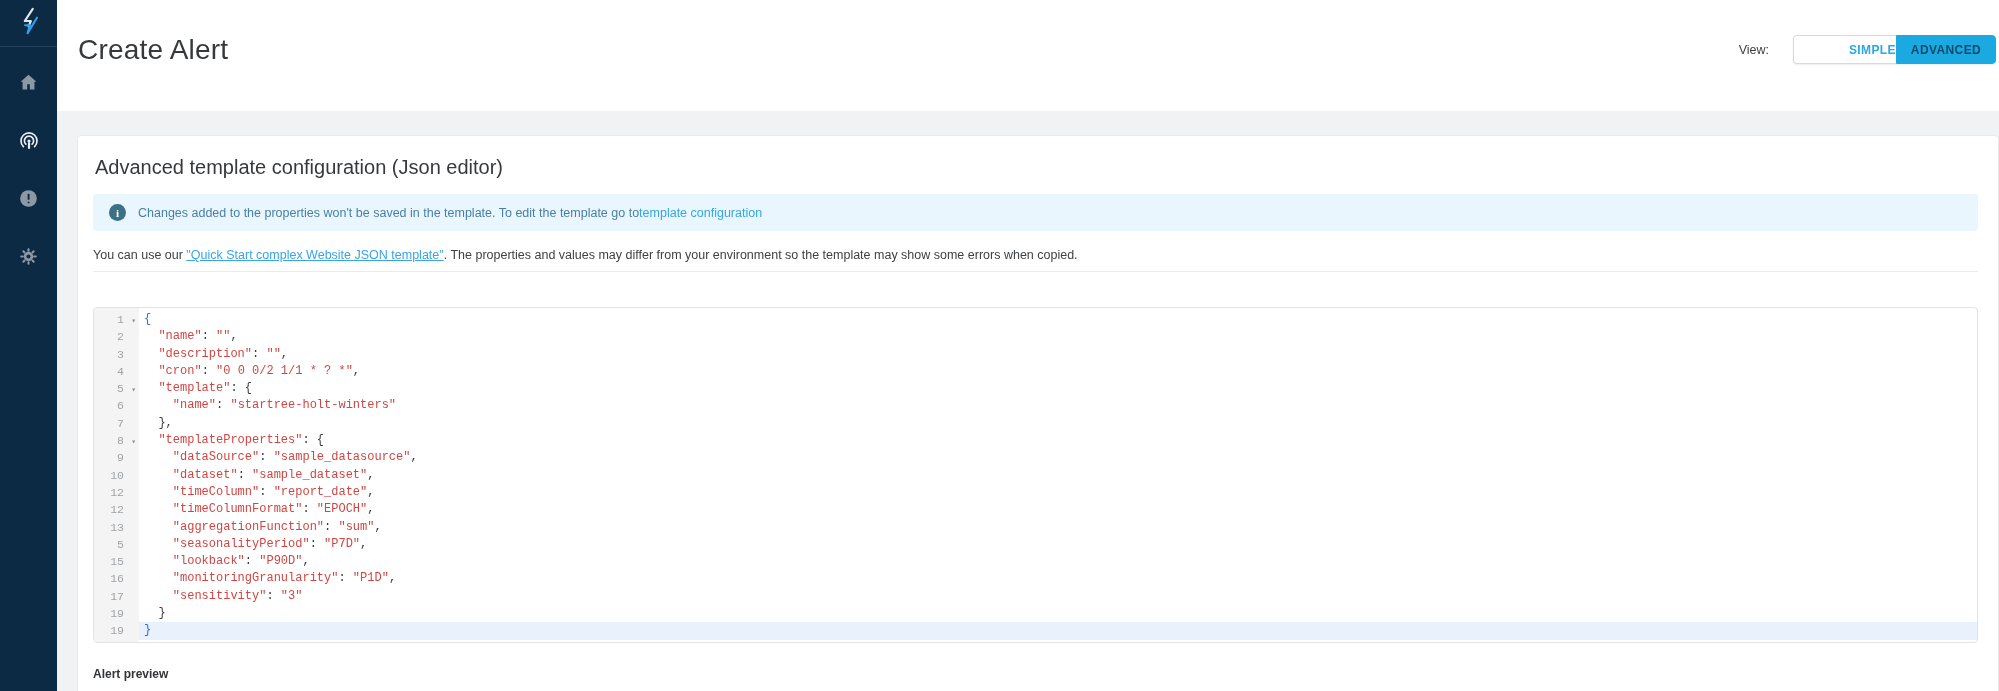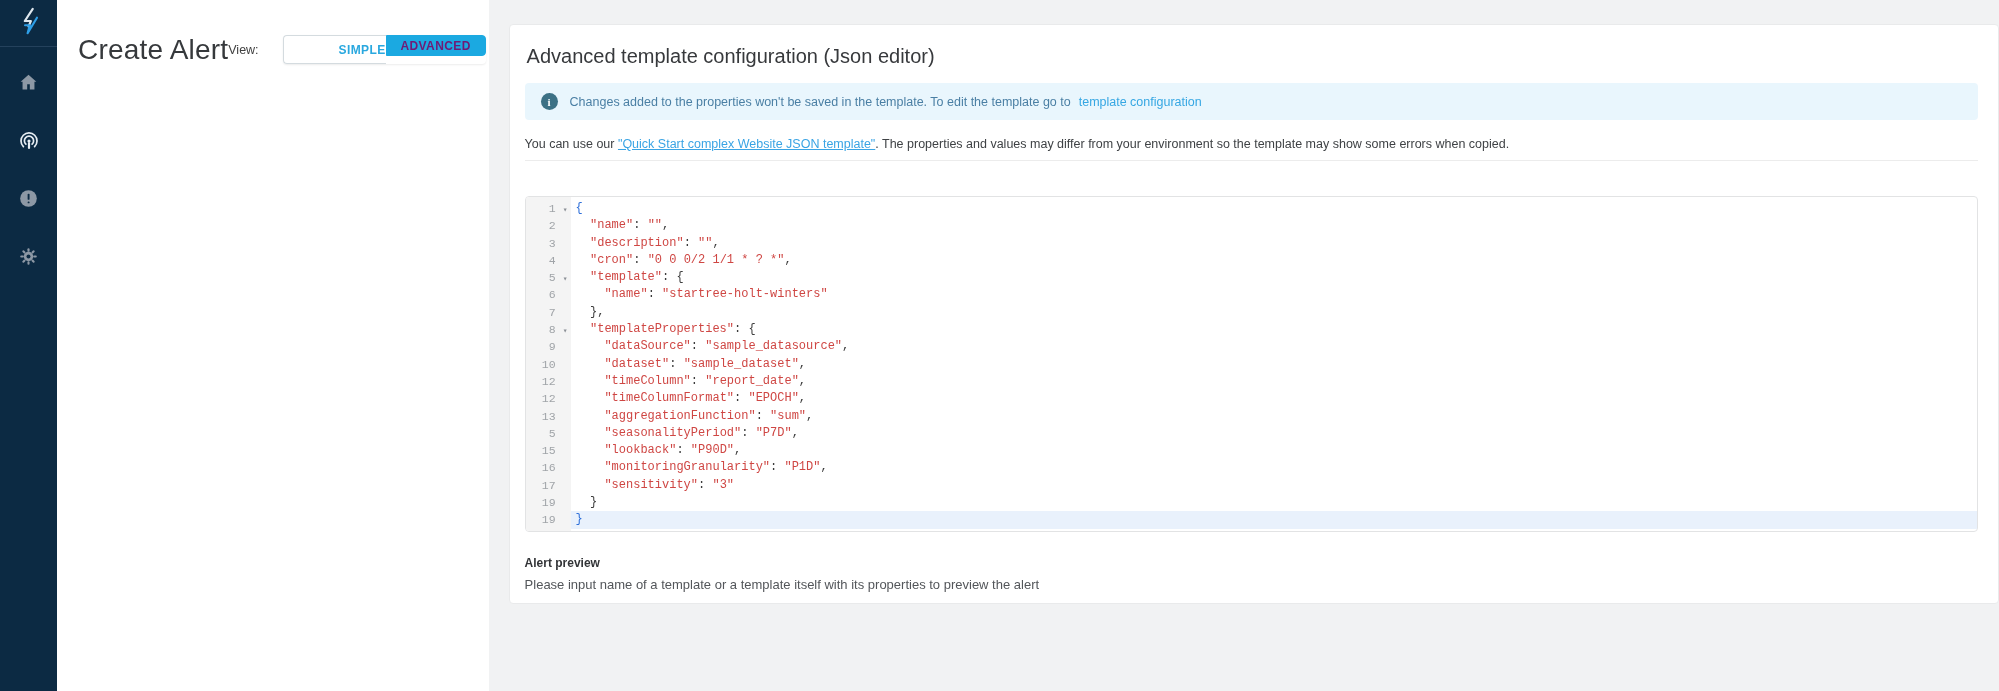--- a/index.html
+++ b/index.html
@@ -8,41 +8,41 @@
   .screen { position:relative; width:1999px; height:691px; overflow:hidden; background:#fff; }
 
   
   .sidebar { position:absolute; left:0; top:0; width:57px; height:100%; background:#0c2a43; z-index:5; }
   .logo-wrap { height:47px; display:flex; align-items:center; justify-content:center; border-bottom:1px solid #24415c; cursor:pointer; }
   .nav { display:flex; flex-direction:column; align-items:center; }
   .nav-btn { width:57px; height:58px; display:flex; align-items:center; justify-content:center; background:none; border:none; cursor:pointer; }
   .nav-btn:first-child { margin-top:8px; }
 
   
-  .main { margin-left:57px; height:100%; display:flex; }
+  .main { margin-left:57px; height:100%; display:flex; flex-direction:column; }
   .header { height:111px; flex:none; background:#fff; display:flex; align-items:center; padding:0 3px 12px 21px; }
   .page-title { font-size:28px; font-weight:400; color:#36393c; letter-spacing:.2px; }
   .view-ctl { margin-left:auto; display:flex; align-items:center; }
   .view-label { font-size:12.5px; color:#404040; margin-right:24px; }
   .seg { display:flex; box-shadow:0 1px 2px rgba(0,0,0,.08); border-radius:4px; }
   .btn-simple { width:103px; height:29px; background:#fff; border:1px solid #d4dbdf; border-right:none; border-radius:4px 0 0 4px;
                 color:#2aa8df; font-size:12px; font-weight:700; letter-spacing:.4px; cursor:pointer; font-family:"Liberation Sans",sans-serif;text-align:right; }
-  .btn-advanced { width:100px; height:21px; background:#1ba9e1; border:1px solid #1ba9e1; border-radius:0 4px 4px 0;
-                  color:#701a75; font-size:12px; font-weight:700; letter-spacing:.4px; cursor:pointer; font-family:"Liberation Sans",sans-serif;text-align:center; }
+  .btn-advanced { width:100px; height:29px; background:#1ba9e1; border:1px solid #1ba9e1; border-radius:0 4px 4px 0;
+                  color:#0c4a6e; font-size:12px; font-weight:700; letter-spacing:.4px; cursor:pointer; font-family:"Liberation Sans",sans-serif;text-align:center; }
 
   
   .page { flex:1; background:#f1f2f3; padding:24px 0 0 20px; overflow:hidden; }
   .card { background:#fff; border:1px solid #e9eaeb; border-radius:4px; height:580px; padding:14px 20px 0 15px; overflow:hidden; }
   .card-heading { font-size:20px; font-weight:400; color:#37393c; line-height:30px; margin:2px 0 0 2px; }
 
   .banner { margin-top:12px; height:37px; background:#e9f6fd; border-radius:4px; display:flex; align-items:center; padding:0 16px; }
   .info-badge { width:17px; height:17px; border-radius:50%; background:#3c7185; color:#fff; font-size:11px; font-weight:700;
                 display:flex; align-items:center; justify-content:center; flex:none; font-family:"Liberation Serif",serif; }
   .banner-text { margin-left:12px; font-size:12.5px; color:#4a7fa4; }
-  .banner-link { color:#36a7e3; cursor:pointer;margin-left:8px; }
+  .banner-link { color:#36a7e3; cursor:pointer; }
 
   .intro { margin-top:17px; font-size:12.5px; color:#3f4245; }
   .intro a { color:#3aa4e4; text-decoration:underline; cursor:pointer; }
   .divider { border:none; border-top:1px solid #ececec; margin-top:9px; }
 
   
   .editor { position:relative; margin-top:35px; border:1px solid #e2e3e4; border-radius:4px; background:#fff; padding:3px 0 2px; overflow:hidden; }
   .editor::before { content:""; position:absolute; left:0; top:0; bottom:0; width:45px; background:#f4f4f4; }
   .ace-row { position:relative; display:flex; height:17.3px; line-height:17.3px; font-family:"Liberation Mono","DejaVu Sans Mono",monospace; font-size:12px; }
   .gut { width:45px; flex:none; text-align:right; padding-right:15px; color:#a0a4a8; font-size:11.5px; position:relative; }

